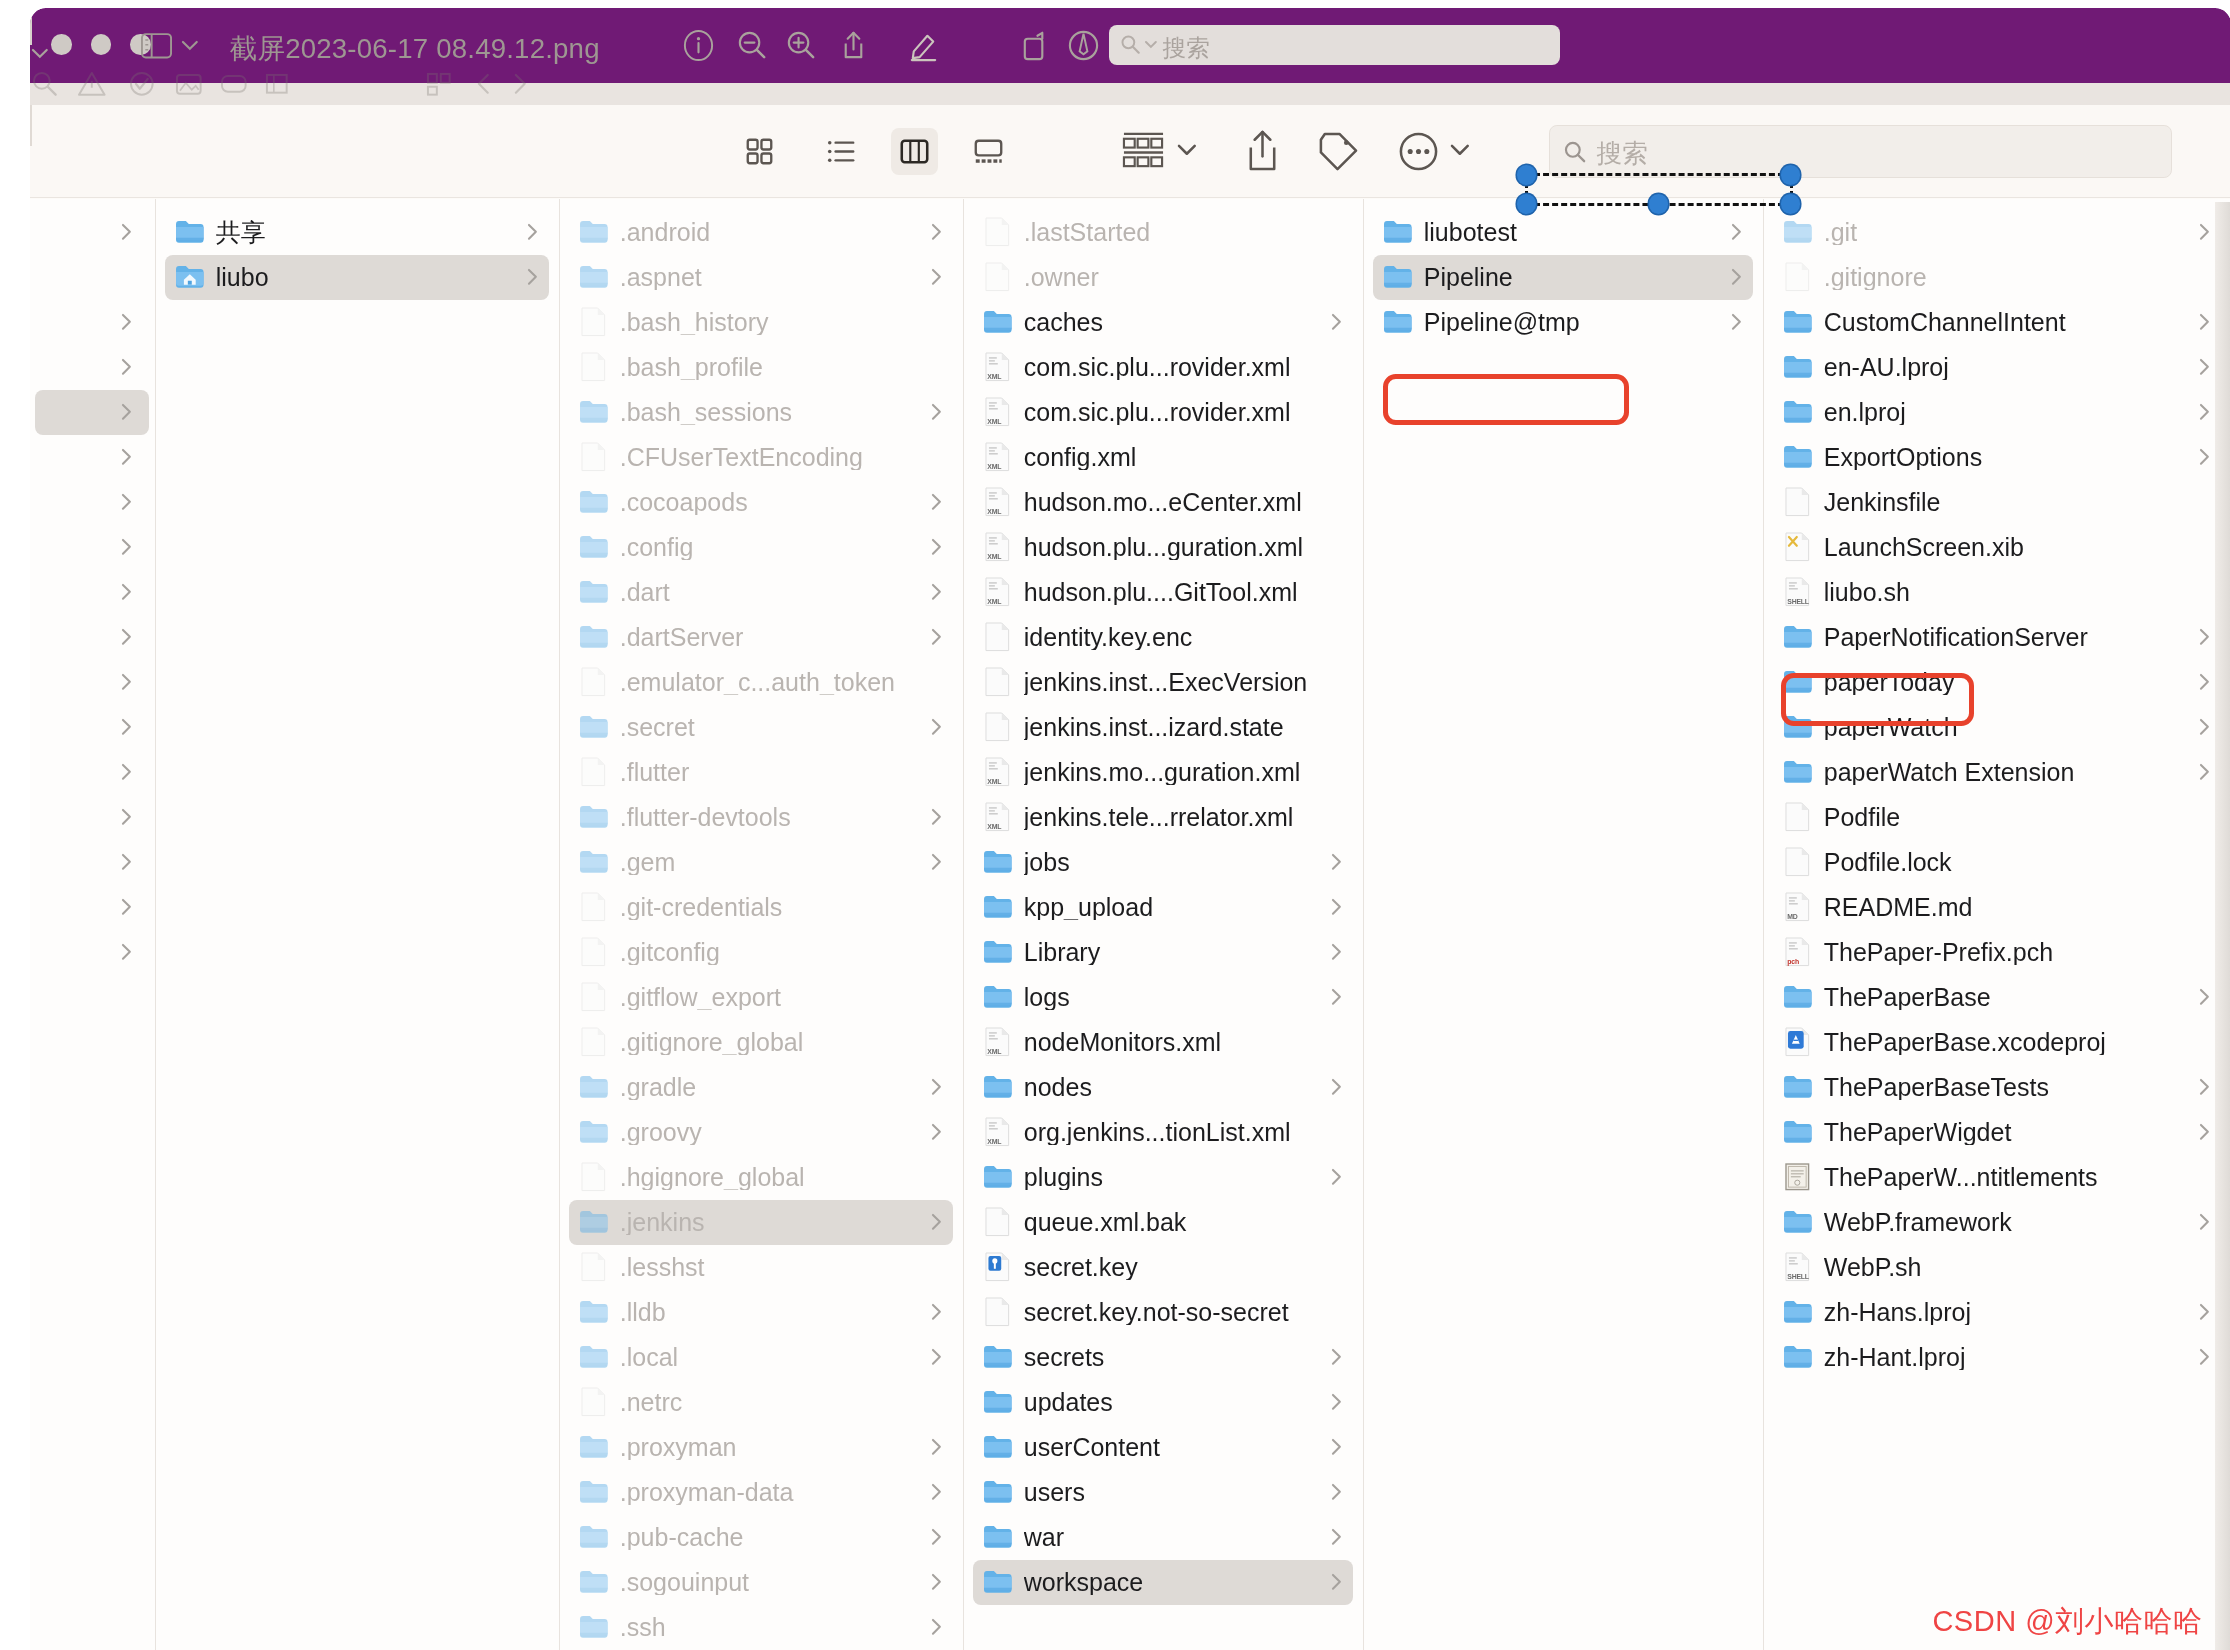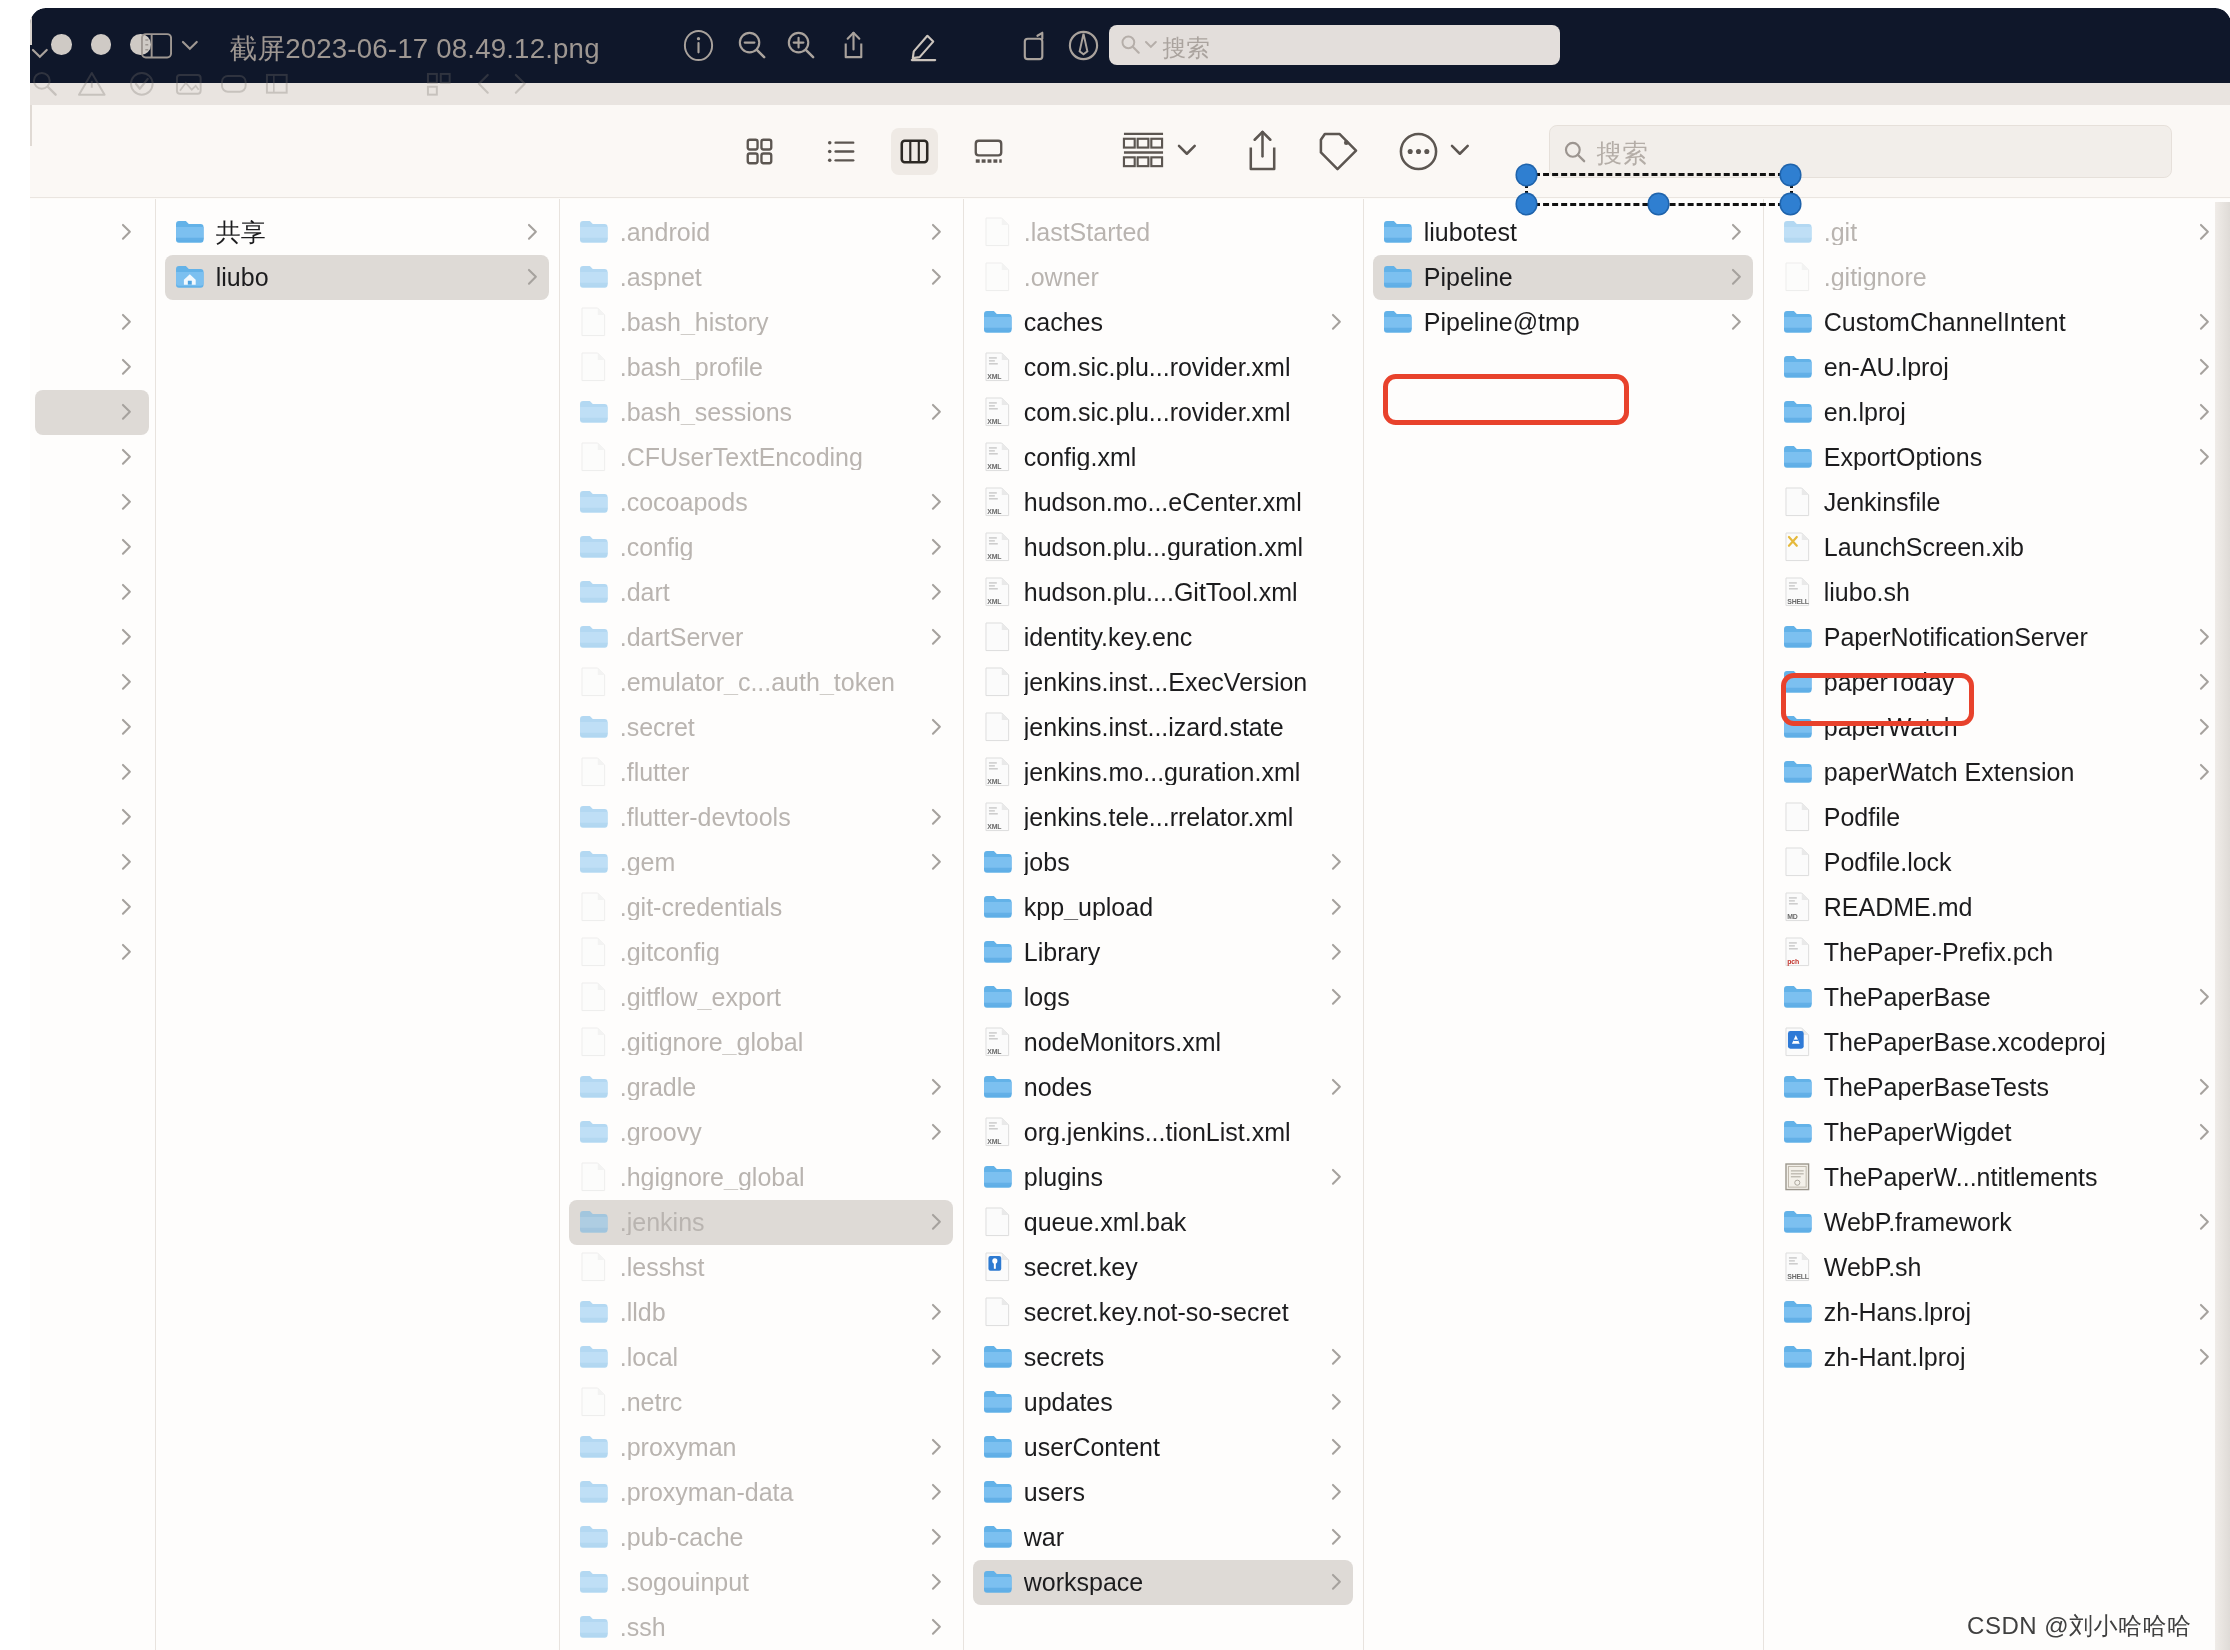--- a/index.html
+++ b/index.html
@@ -15,21 +15,21 @@
     position: absolute;
     left: 29.6px; top: 7.9px;
     width: 2201px; height: 1643px;
     background: #ffffff;
     border-radius: 15.8px 15.8px 0 0;
     overflow: hidden;
   }
   #preview-titlebar {
     position: absolute; left: 0; top: 0;
     width: 100%; height: 75px;
-    background: #0f172a;
+    background: #701a75;
     border-radius: 15.8px 15.8px 0 0;
   }
   .traffic-lights { position: absolute; left: 21.7px; top: 26.6px; display: flex; gap: 18.7px; }
   .tl { width: 20.7px; height: 20.7px; border-radius: 50%; background: #cfcac5; }
 
   #sidebar-toggle-btn { position: absolute; left: 110px; top: 22.7px; width: 33px; height: 29.6px; }
   #sidebar-toggle-chev { position: absolute; left: 150px; top: 29.6px; width: 19.7px; height: 15.8px; }
 
   #preview-title {
     position: absolute; left: 200px; top: 21.7px;
@@ -177,22 +177,22 @@
     box-shadow: 0 0 0 1.5px #1f63ab;
   }
   .h-tl { left: -10.8px; top: -10.8px; }
   .h-tr { right: -10.8px; top: -10.8px; }
   .h-bl { left: -10.8px; bottom: -10.8px; }
   .h-br { right: -10.8px; bottom: -10.8px; }
   .h-bc { left: 50%; margin-left: -9.9px; bottom: -10.8px; }
 
   
   #watermark {
-    position: absolute; right: 39px; bottom: 9.9px;
-    font-size: 24px; color: #404040;
+    position: absolute; right: 28px; bottom: 9.9px;
+    font-size: 29px; color: #ef4444;
     letter-spacing: 0.5px;
   }
   
   #right-sliver {
     position: absolute; right: 0; top: 97px;
     width: 15.8px; height: 1547px;
     background: linear-gradient(to right,#f0ece8,#dedad6);
   }
 </style>
 </head>

